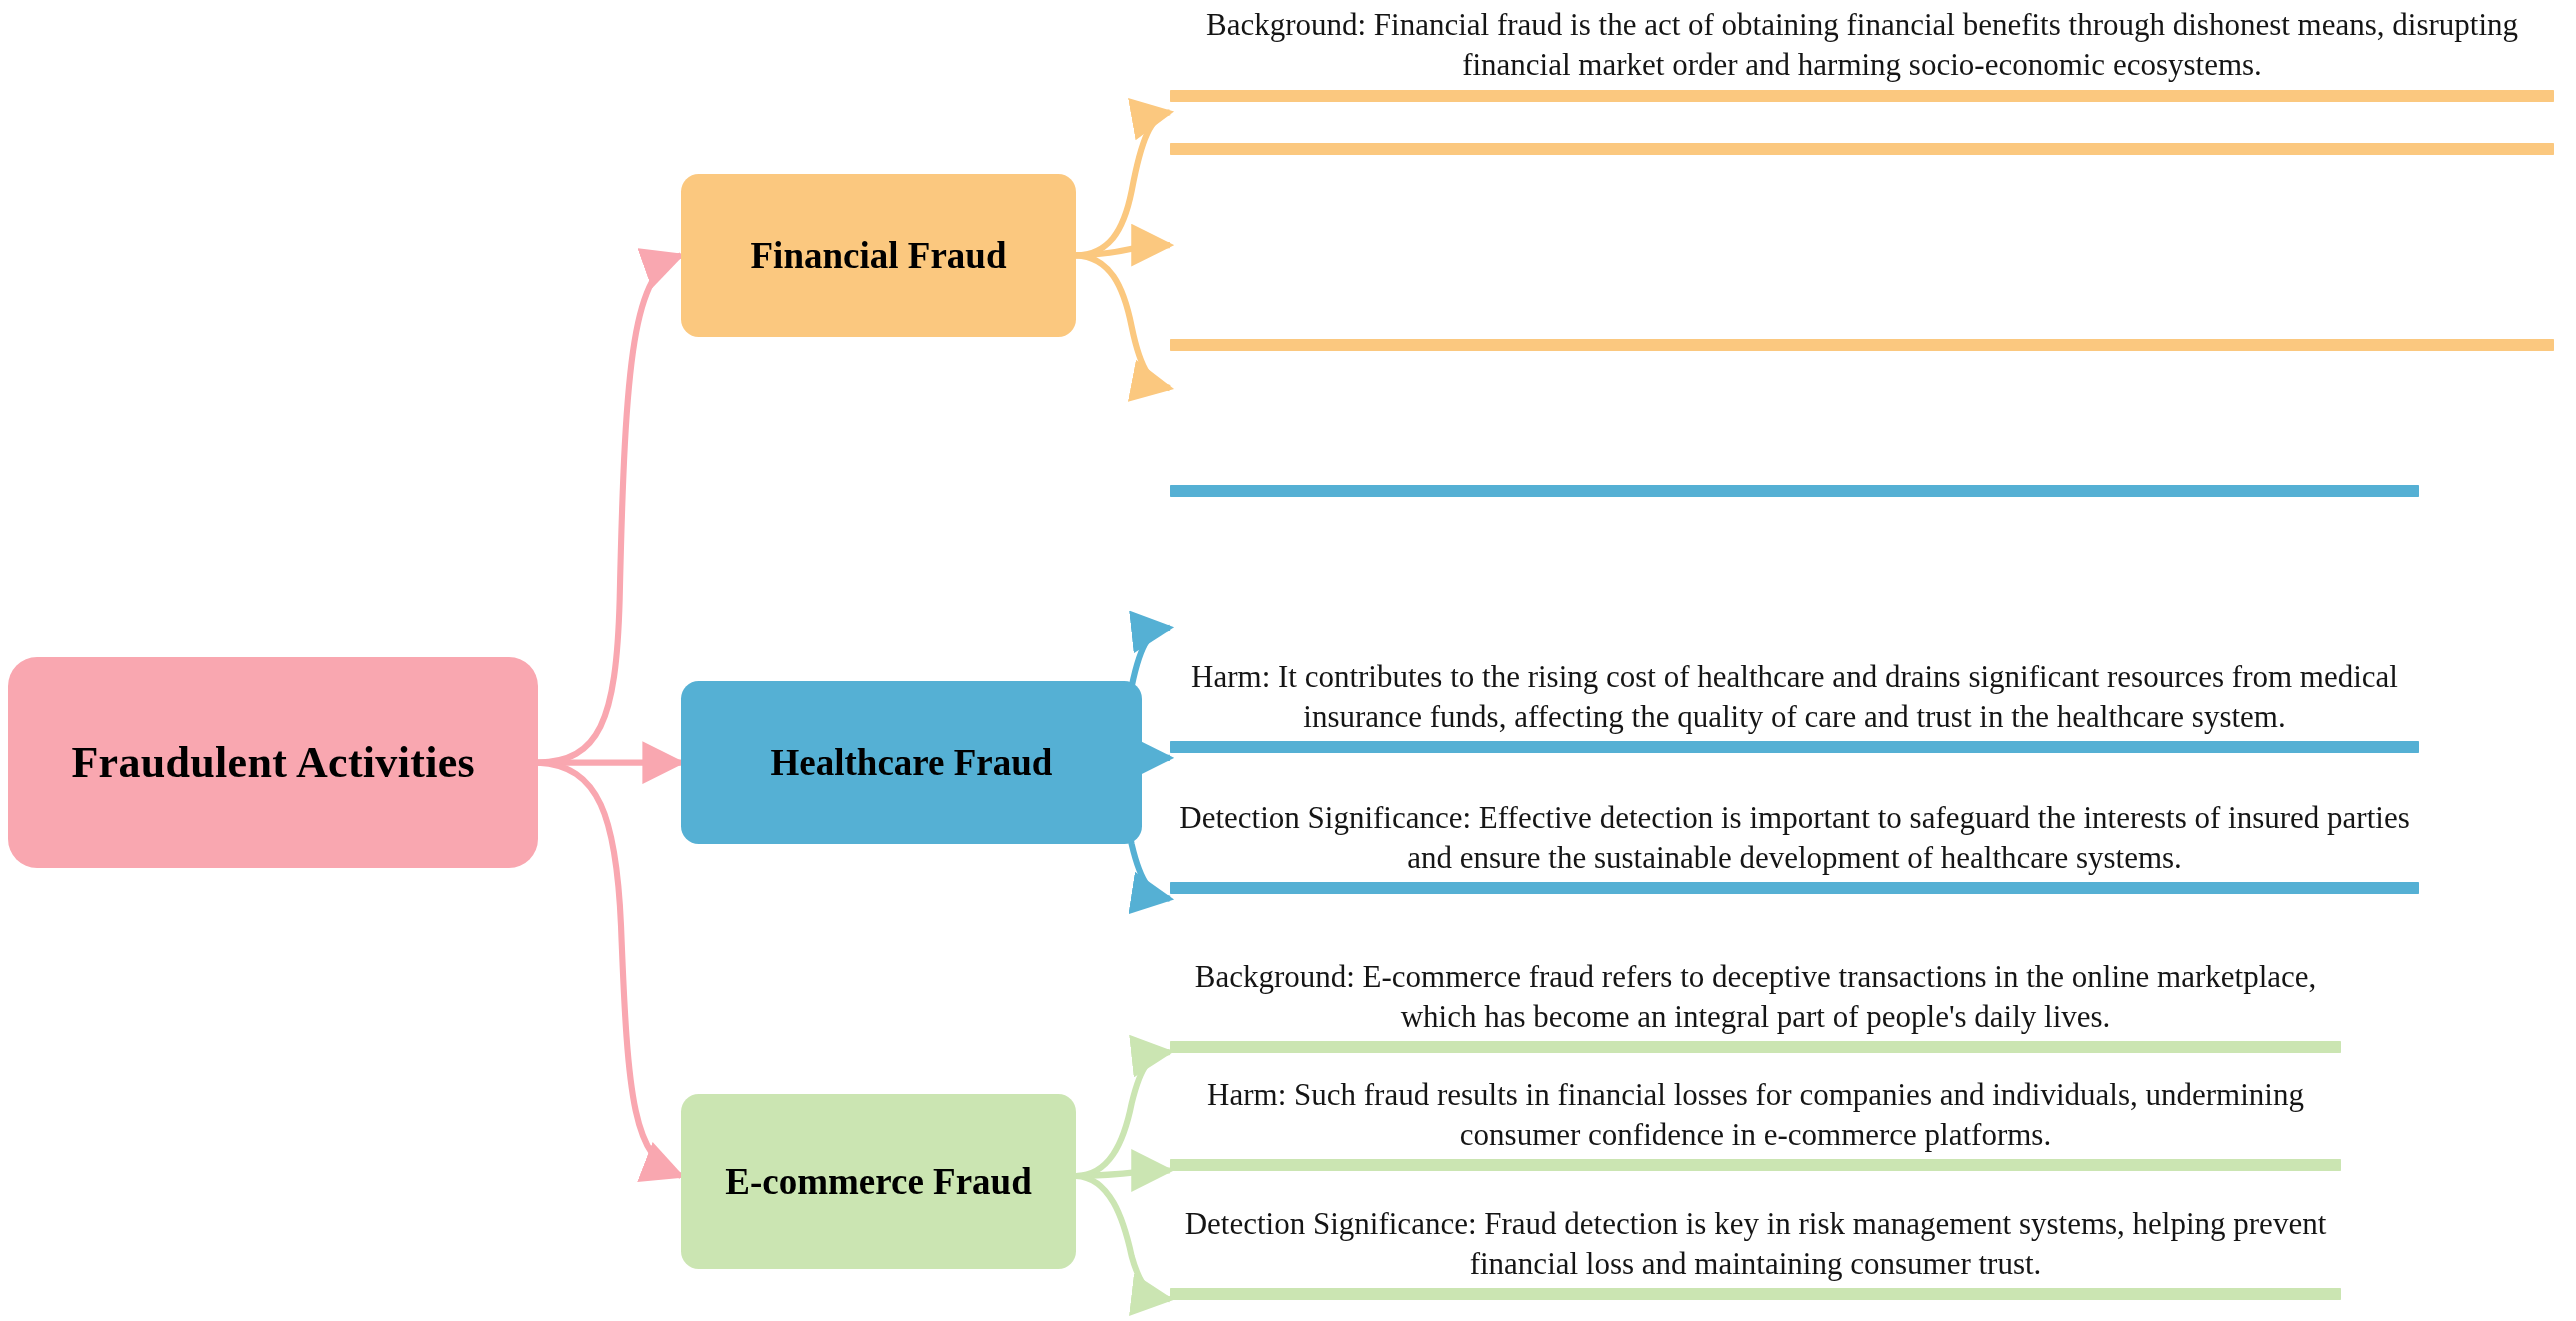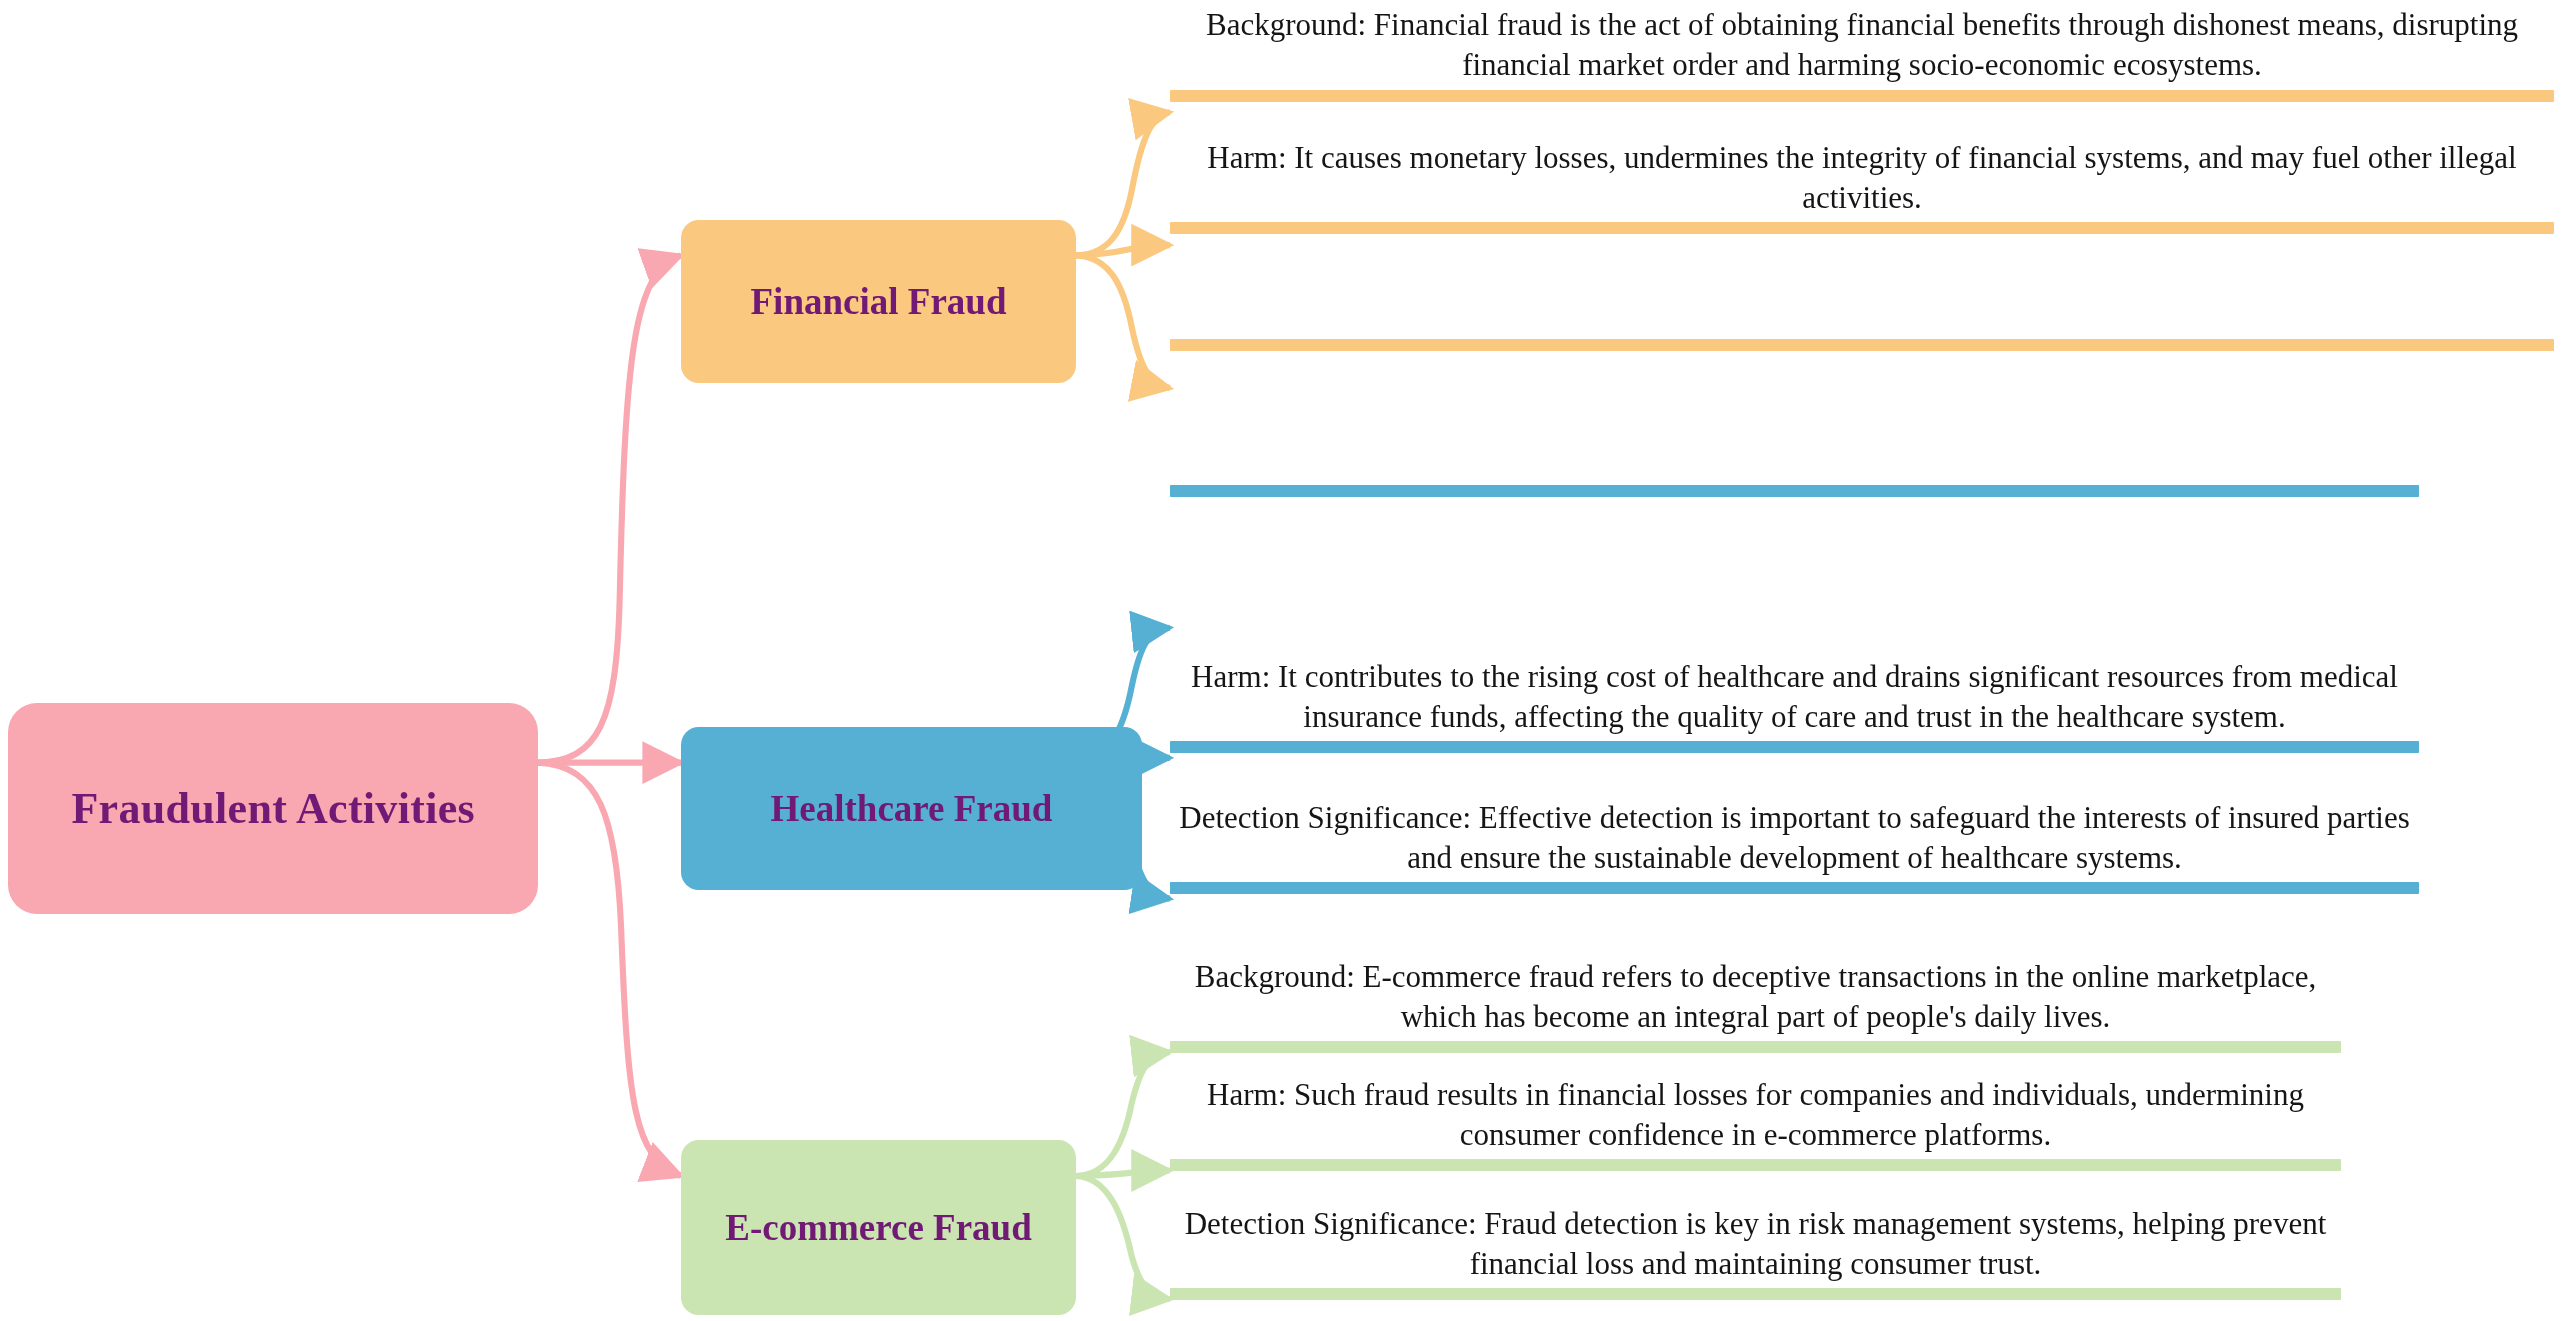--- a/index.html
+++ b/index.html
@@ -26,25 +26,24 @@
 
   
   .node {
     position: absolute;
     box-sizing: border-box;
     display: flex;
     align-items: center;
     justify-content: center;
     text-align: center;
     border-radius: 17.7px;
-    color: #701a75;
+    color: #000000;
     font-weight: bold;
     line-height: 1.18;
     z-index: 3;
-    margin-top: 46px;
   }
   .node.root {
     border-radius: 29px;
     font-size: 44px;
     letter-spacing: 0.3px;
   }
   .node.branch {
     font-size: 37px;
   }
 
@@ -120,21 +119,20 @@
   <div class="node branch" style="left:681px; top:174px; width:395px; height:163px; background:#FBC87F;">
     <span>Financial Fraud</span>
   </div>
 
   <div class="leaf" style="left:1170px; top:5.4px; width:1384px;">
     <span class="leaf-text">Background: Financial fraud is the act of obtaining financial benefits through dishonest means, disrupting financial market order and harming socio-economic ecosystems.</span>
     <span class="leaf-bar" style="background:#FBC87F;"></span>
   </div>
 
   <div class="leaf" style="left:1170px; top:138px; width:1384px;">
-    <span class="leaf-text">Harm: It causes monetary losses, undermines the integrity of financial systems, and may fuel other illegal activities.</span>
     <span class="leaf-bar" style="background:#FBC87F;"></span>
   </div>
 
   <div class="leaf" style="left:1170px; top:334px; width:1384px;">
     <span class="leaf-bar" style="background:#FBC87F;"></span>
   </div>
 
   <div class="node branch" style="left:681px; top:681px; width:461px; height:163px; background:#55B0D4;">
     <span>Healthcare Fraud</span>
   </div>

